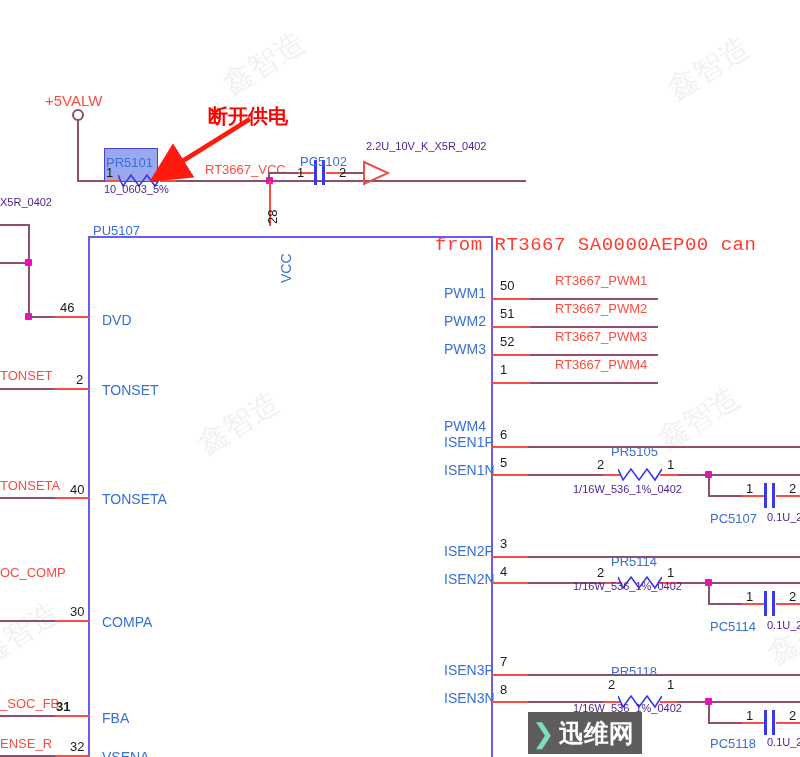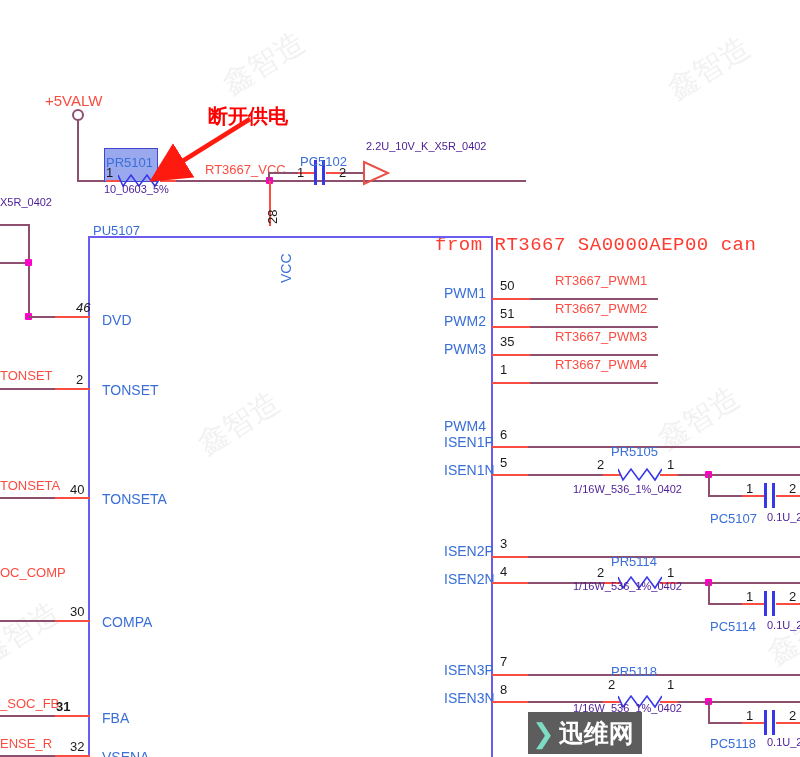--- a/index.html
+++ b/index.html
@@ -125,21 +125,21 @@
   <div class="t val" style="left:0px;top:197px;">X5R_0402</div>
   <div class="w h" style="left:0px;top:224px;width:30px;"></div>
   <div class="w v" style="left:28px;top:224px;height:94px;"></div>
   <div class="w h" style="left:0px;top:262px;width:30px;"></div>
   <div class="dot" style="left:25px;top:259px;"></div>
   <div class="dot" style="left:25px;top:313px;"></div>
   <div class="w h" style="left:28px;top:316px;width:30px;"></div>
 
   <div class="w h" style="left:28px;top:316px;width:30px;"></div>
   <div class="wr h" style="left:55px;top:316px;width:35px;"></div>
-  <div class="t pinnum" style="left:76px;top:301px;font-style:italic;">46</div>
+  <div class="t pinnum" style="left:60px;top:301px;">46</div>
   <div class="t pinname" style="left:102px;top:313px;">DVD</div>
 
   <div class="t net" style="left:0px;top:369px;">TONSET</div>
   <div class="w h" style="left:0px;top:388px;width:58px;"></div>
   <div class="wr h" style="left:55px;top:388px;width:35px;"></div>
   <div class="t pinnum" style="left:76px;top:373px;">2</div>
   <div class="t pinname" style="left:102px;top:383px;">TONSET</div>
 
   <div class="t net" style="left:0px;top:479px;">TONSETA</div>
   <div class="w h" style="left:0px;top:497px;width:58px;"></div>
@@ -171,21 +171,21 @@
   <div class="w h" style="left:530px;top:298px;width:128px;"></div>
   <div class="t net" style="left:555px;top:274px;">RT3667_PWM1</div>
 
   <div class="t pinname" style="left:444px;top:314px;">PWM2</div>
   <div class="t pinnum" style="left:500px;top:307px;">51</div>
   <div class="wr h" style="left:492px;top:326px;width:42px;"></div>
   <div class="w h" style="left:530px;top:326px;width:128px;"></div>
   <div class="t net" style="left:555px;top:302px;">RT3667_PWM2</div>
 
   <div class="t pinname" style="left:444px;top:342px;">PWM3</div>
-  <div class="t pinnum" style="left:500px;top:335px;">35</div>
+  <div class="t pinnum" style="left:500px;top:335px;">52</div>
   <div class="wr h" style="left:492px;top:354px;width:42px;"></div>
   <div class="w h" style="left:530px;top:354px;width:128px;"></div>
   <div class="t net" style="left:555px;top:330px;text-align:right;">RT3667_PWM3</div>
 
   <div class="t pinname" style="left:444px;top:371px;margin-top:48px;">PWM4</div>
   <div class="t pinnum" style="left:500px;top:363px;">1</div>
   <div class="wr h" style="left:492px;top:382px;width:42px;"></div>
   <div class="w h" style="left:530px;top:382px;width:128px;"></div>
   <div class="t net" style="left:555px;top:358px;">RT3667_PWM4</div>
 

